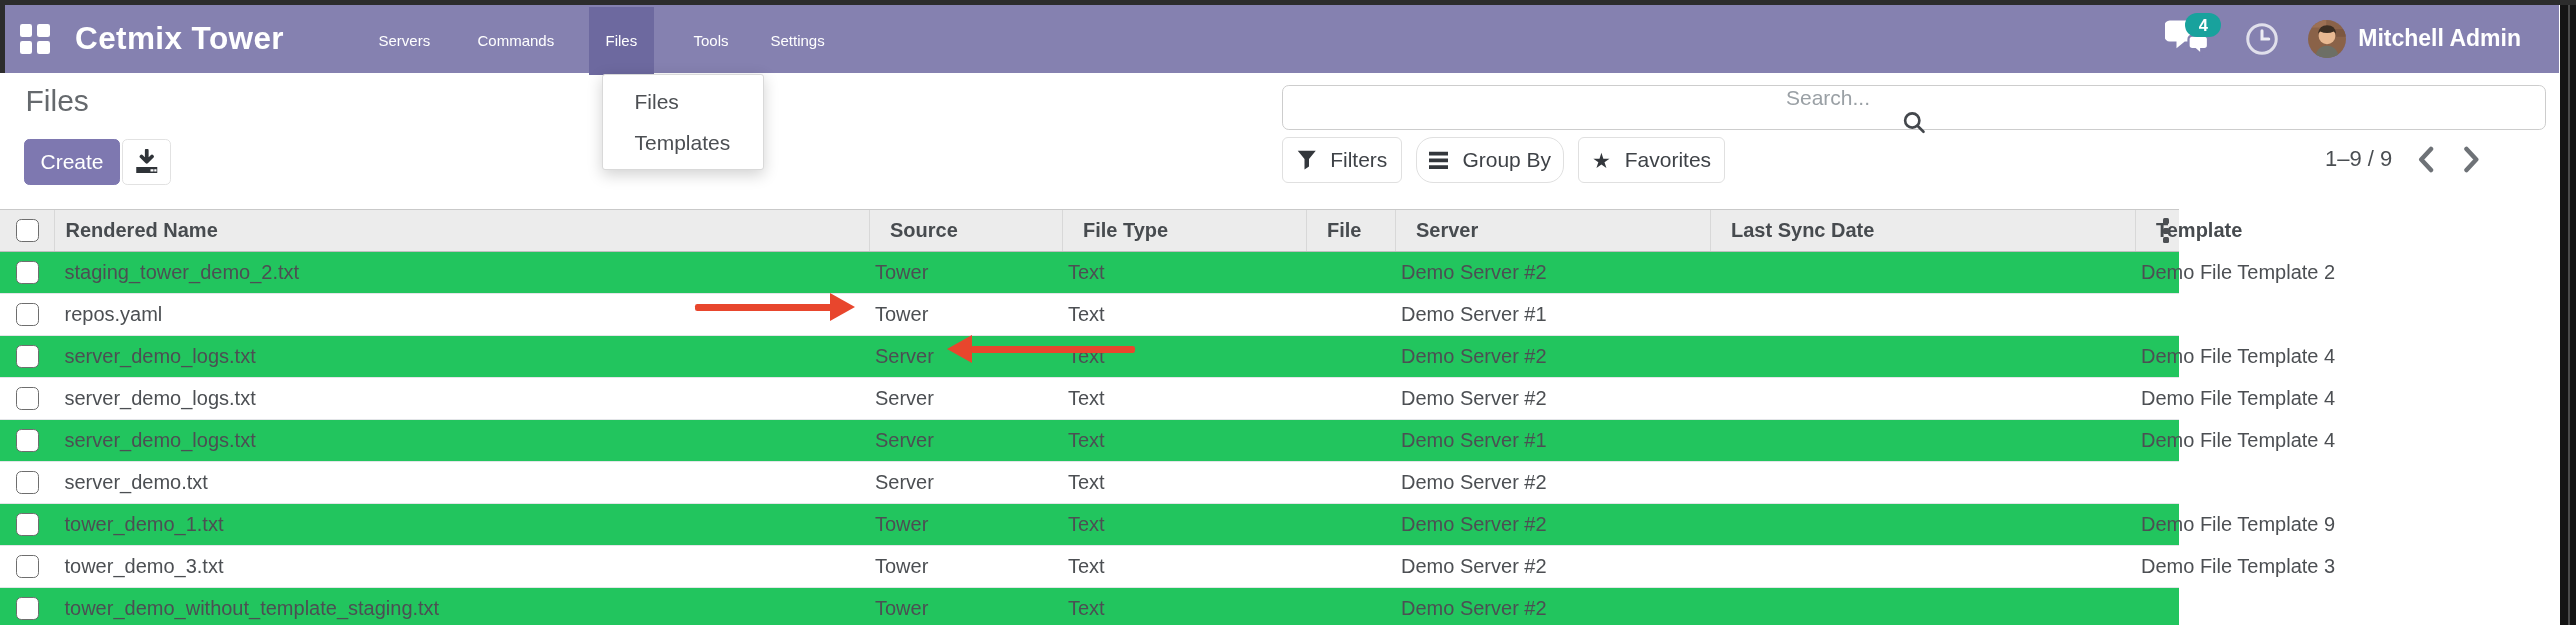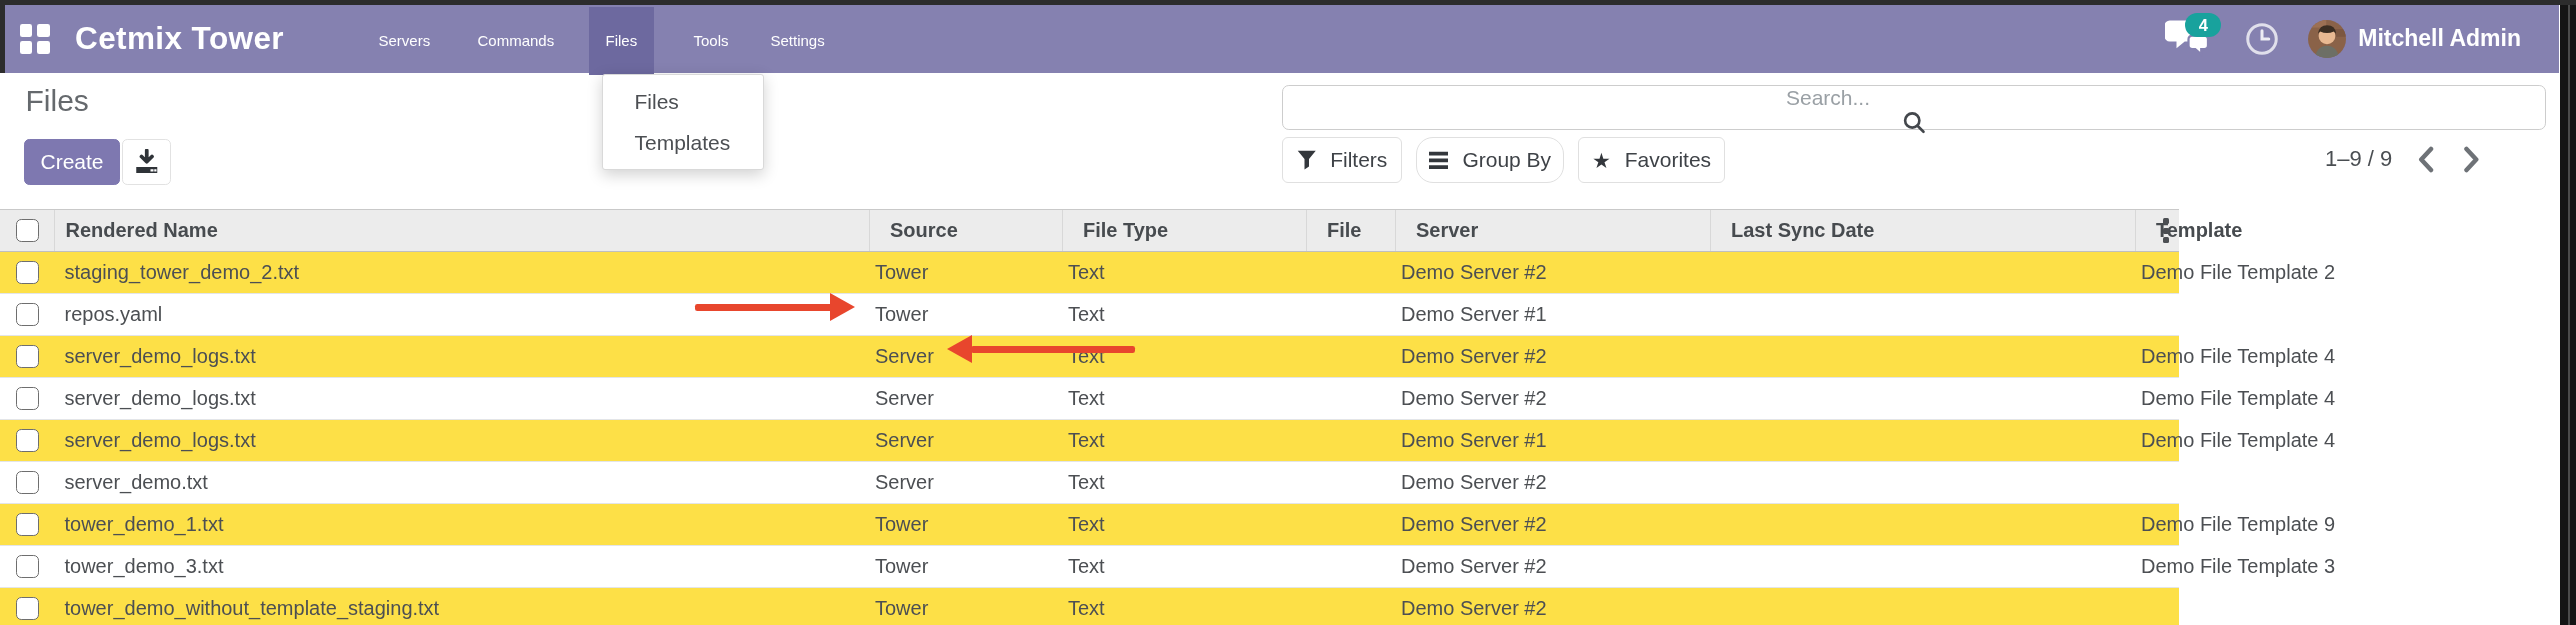--- a/index.html
+++ b/index.html
@@ -73,21 +73,21 @@
   .grid-row{display:grid;grid-template-columns:54px 815px 193px 244px 89px 315px 425px 425px;}
   .thead{background:#ececec;border-top:0.8px solid #c9c9c9;border-bottom:1.5px solid #bfbfbf;height:41px;position:relative;}
   .th{display:flex;align-items:center;font-weight:700;font-size:20px;color:#474b4f;
       padding-left:20px;border-left:0.8px solid #d8d8d8;cursor:pointer;overflow:hidden;white-space:nowrap;}
   .th.first{border-left:none;justify-content:center;padding-left:0;}
   .th.name-col{padding-left:10.5px;}
   .opt-cols{position:absolute;right:10.5px;top:0;height:41px;display:flex;flex-direction:column;justify-content:center;gap:3.8px;cursor:pointer;}
   .opt-cols i{width:6px;height:6px;background:#4c4f53;border-radius:1.5px;display:block;}
 
   .trow{height:41px;border-bottom:0.8px solid #e3e5e8;background:#fff;}
-  .trow.alt{background:#fde047;}
+  .trow.alt{background:#22c55e;}
   .td{display:flex;align-items:center;font-size:20px;color:#4c4f53;padding-left:6px;
       overflow:hidden;white-space:nowrap;cursor:pointer;}
   .td.name-col{padding-left:10.5px;}
   .cb-cell{display:flex;align-items:center;justify-content:center;cursor:pointer;}
   .checkbox{width:21px;height:21px;border:1.5px solid #6e6e6e;border-radius:5.3px;background:#fff;}
 
   
   .arrow{position:absolute;height:28.5px;z-index:40;pointer-events:none;}
   .arrow .shaft{position:absolute;top:10.5px;height:7.5px;background:#e8462d;border-radius:2.3px;}
   .arrow .head-r{position:absolute;top:0;width:0;height:0;border-top:14.3px solid transparent;

